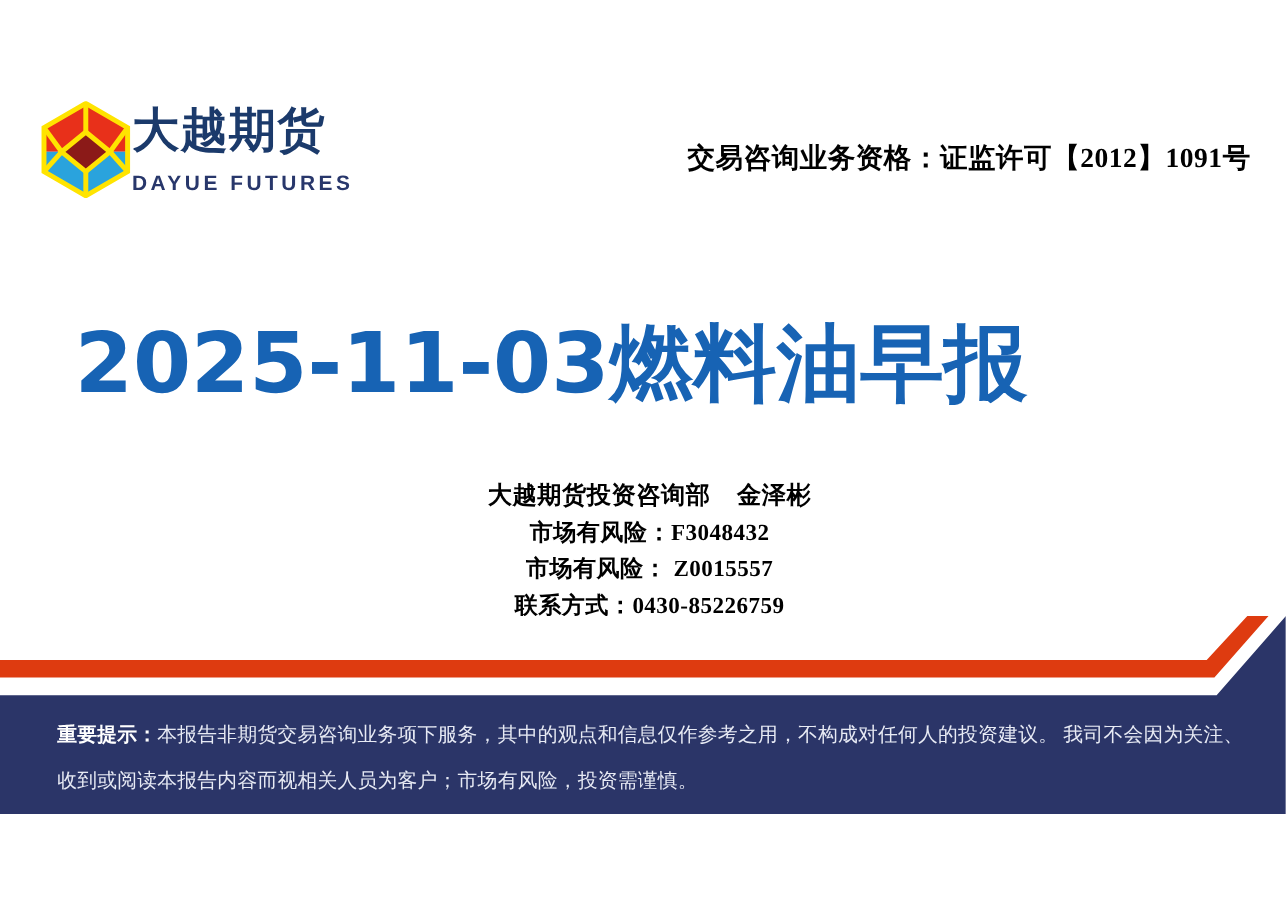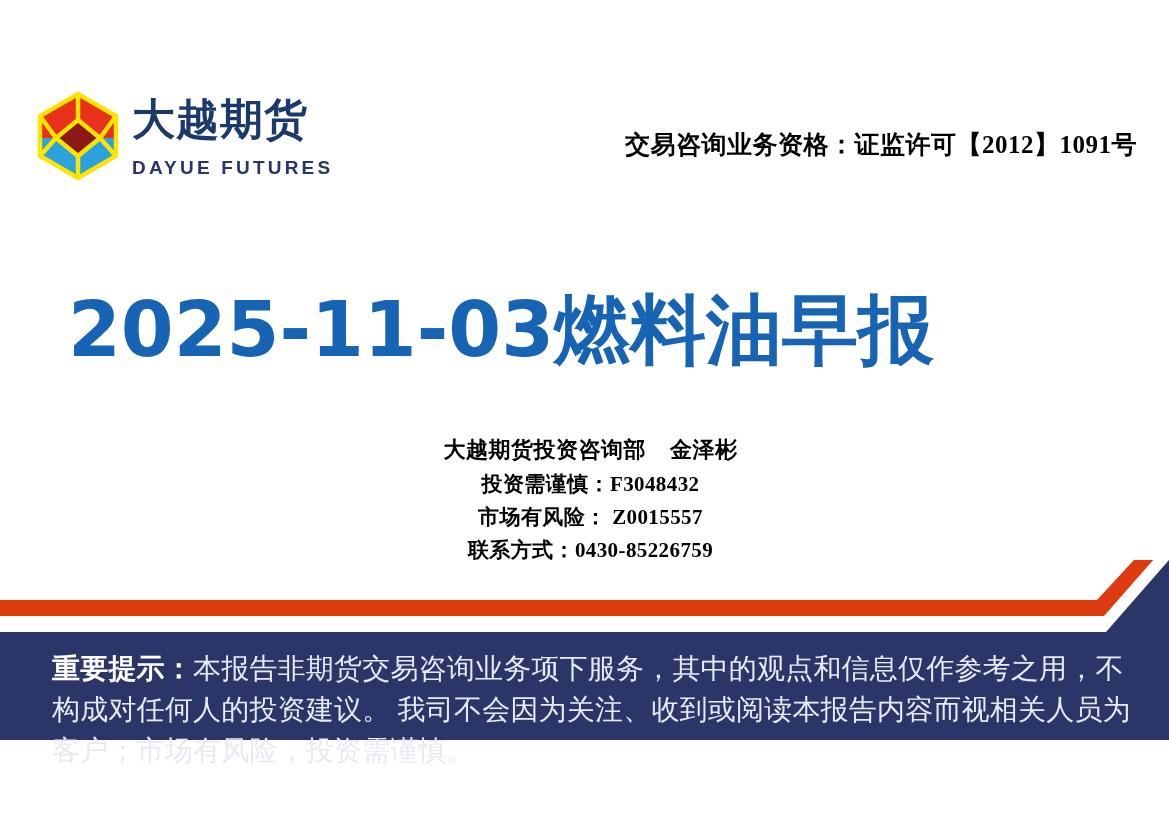--- a/index.html
+++ b/index.html
@@ -25,21 +25,20 @@
     top: 0;
     width: 1169px;
     height: 200px;
   }
   #logo-block {
     position: absolute;
     left: 36px;
     top: 92px;
     display: flex;
     align-items: center;
-    gap: 12px;
   }
   #logo-mark {
     width: 84px;
     height: 88px;
     position: relative;
     flex: 0 0 auto;
   }
   #logo-wordmark {
     display: flex;
     flex-direction: column;
@@ -132,21 +131,21 @@
     left: 0;
     top: 0;
     display: block;
   }
   #banner-text {
     position: absolute;
     left: 52px;
     top: 88px;
     width: 1080px;
     font-family: "Liberation Serif", "DejaVu Serif", serif;
-    font-size: 28px;
+    font-size: 18px;
     line-height: 41px;
     color: #e7eaf4;
     letter-spacing: 0.2px;
   }
   #banner-text .tip-label {
     font-weight: bold;
     color: #ffffff;
   }
 </style>
 </head>
@@ -194,21 +193,21 @@
 
     </div>
 
     <div id="license-line">交易咨询业务资格：证监许可【2012】1091号</div>
   </div>
 
   <div id="title">2025-11-03燃料油早报</div>
 
   <div id="author-block">
     <div id="author-dept" class="author-line">大越期货投资咨询部    金泽彬</div>
-    <div class="author-line cred-line">投资需谨慎：F3048432</div>
+    <div class="author-line cred-line">市场有风险：F3048432</div>
     <div class="author-line cred-line">市场有风险： Z0015557</div>
     <div class="author-line cred-line">联系方式：0430-85226759</div>
   </div>
 
   <div id="banner">
     <svg width="1169" height="185" viewBox="0 0 1169 185" xmlns="http://www.w3.org/2000/svg">
 
       <rect x="0" y="0" width="1169" height="185" fill="#ffffff"></rect>
 
       <polygon points="0,72 1106,72 1169,0 1169,180 0,180" fill="#2b3568"></polygon>

